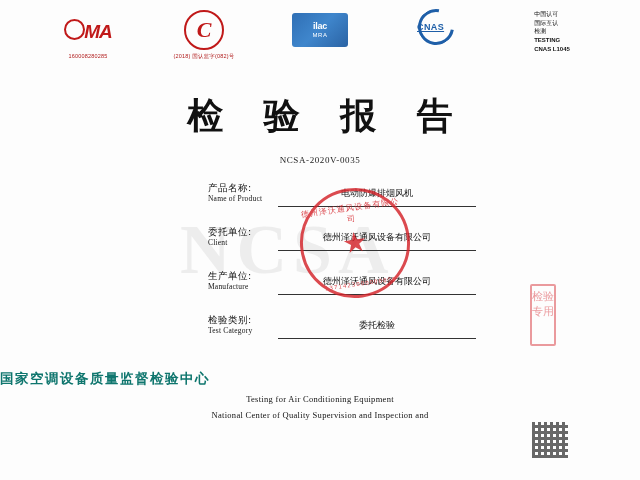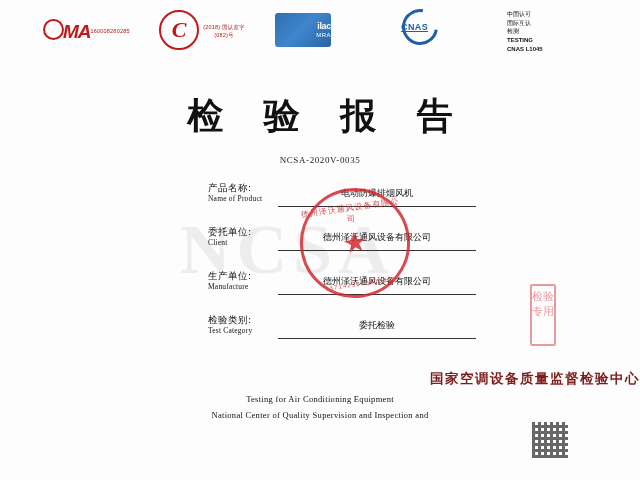--- a/index.html
+++ b/index.html
@@ -28,21 +28,21 @@
     left: 0;
     width: 640px;
     height: 72px;
     display: flex;
     justify-content: center;
     align-items: flex-start;
     gap: 26px;
   }
   .logo-block {
     display: flex;
-    flex-direction: row;
+    flex-direction: column;
     align-items: center;
     width: 90px;
   }
   .logo-mark {
     height: 40px;
     display: flex;
     align-items: center;
     justify-content: center;
   }
   .logo-caption {
@@ -89,21 +89,21 @@
   }
   .ilac {
     width: 56px;
     height: 34px;
     border-radius: 3px;
     background: linear-gradient(135deg,#2f6fb5 0%, #3f86cc 48%, #2b63a4 100%);
     color: #fff;
     font-family: "Liberation Sans", sans-serif;
     display: flex;
     flex-direction: column;
-    align-items: flex-end;
+    align-items: center;
     justify-content: center;
     line-height: 1.1;
   }
   .ilac .t1 { font-size: 9px; font-weight: bold; letter-spacing: -0.3px;}
   .ilac .t2 { font-size: 6px; letter-spacing: 0.5px; }
   .cnas-mark {
     width: 58px;
     height: 34px;
     display: flex;
     align-items: center;
@@ -221,26 +221,26 @@
     white-space: nowrap;
     overflow: hidden;
   }
 
   
   .org-cn {
     position: absolute;
     top: 370px;
     left: 0;
     width: 640px;
-    text-align: right;
+    text-align: left;
     font-size: 13.5px;
     font-weight: bold;
     font-family: "DejaVu Sans", sans-serif;
     letter-spacing: 1.5px;
-    color: #7f1d1d;
+    color: #0f766e;
   }
   .org-en {
     position: absolute;
     top: 391px;
     left: 0;
     width: 640px;
     text-align: center;
     font-size: 8.5px;
     font-family: "Liberation Serif", serif;
     color: #111;

